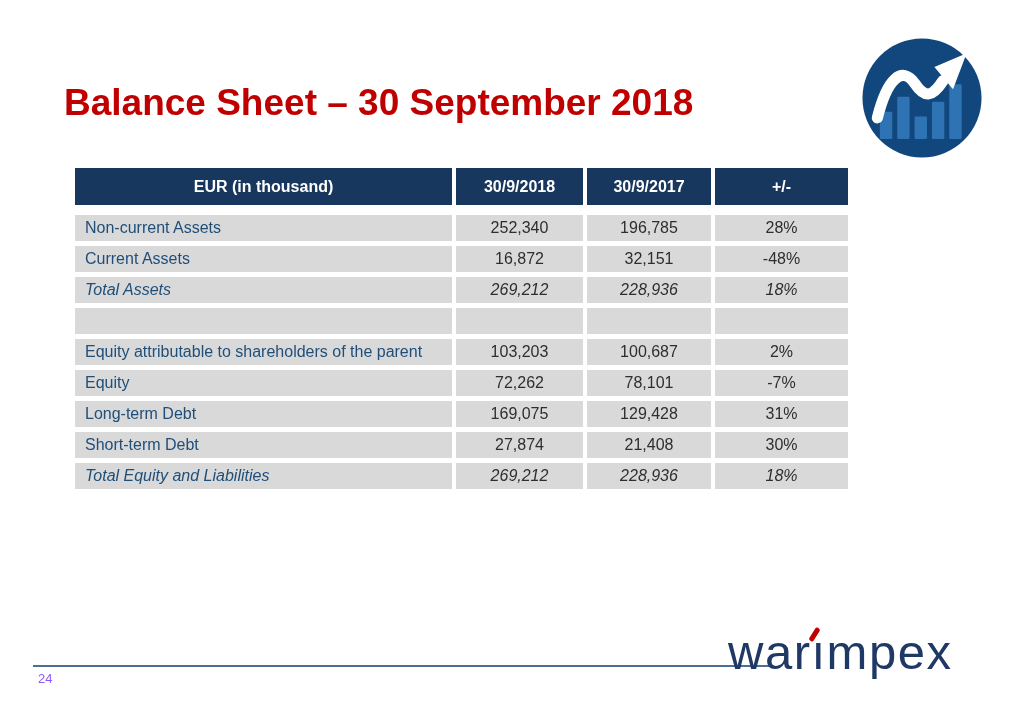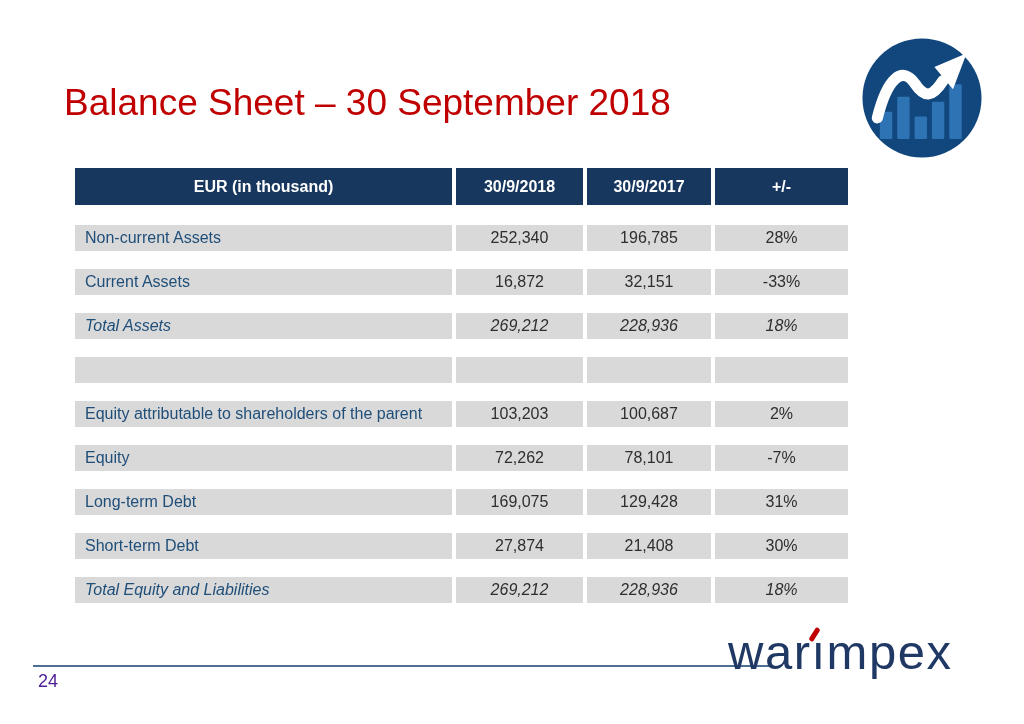--- a/index.html
+++ b/index.html
@@ -4,47 +4,47 @@
 <style>
   html,body{margin:0;padding:0;}
   body{
     width:1024px;height:724px;position:relative;background:#ffffff;
     font-family:"Liberation Sans", sans-serif;overflow:hidden;
   }
 
   
   .slide-title{
     position:absolute;left:64px;top:82px;
-    font-size:37px;font-weight:normal;color:#C00000;
+    font-size:37px;font-weight:bold;color:#C00000;
     letter-spacing:0px;white-space:nowrap;
   }
 
   
   .logo-badge{position:absolute;left:860px;top:36px;width:124px;height:124px;}
 
   
   .bs-table{position:absolute;left:75px;top:168px;width:773px;}
   .trow{
     display:grid;grid-template-columns:377px 127px 124px 133px;
     column-gap:4px;height:26px;
   }
   .trow.header{height:37px;}
   .cell{
     background:#D9D9D9;display:flex;align-items:center;justify-content:center;
     font-size:16px;color:#2e2e2e;overflow:hidden;white-space:nowrap;
   }
   .c-label{justify-content:flex-start;padding-left:10px;color:#1F4E79;}
   .header .cell{background:#17375E;color:#ffffff;font-weight:bold;}
   .header .c-label{justify-content:center;padding-left:0;}
-  .tbody{display:flex;flex-direction:column;gap:18px;margin-top:20px;}
+  .tbody{display:flex;flex-direction:column;gap:5px;margin-top:10px;}
   .trow.total .cell{font-style:italic;text-align:right;}
 
   
   .footer-line{position:absolute;left:33px;top:665px;width:737px;height:2px;background:#4d6f93;}
-  .page-number{position:absolute;left:38px;top:671px;font-size:18px;color:#4c1d95;}
+  .page-number{position:absolute;left:38px;top:671px;font-size:13px;color:#8b5cf6;}
 
   .brand{
     position:absolute;left:728px;top:626px;
     font-size:49px;color:#1F3864;letter-spacing:1.5px;line-height:1.1;
     white-space:nowrap;
   }
   .brand .i-wrap{position:relative;display:inline-block;}
   .brand .accent{
     position:absolute;left:1px;top:1px;width:5px;height:15px;
     background:#C00000;border-radius:2px;transform:rotate(32deg);
@@ -82,21 +82,21 @@
     <div class="cell c-label">Non-current Assets</div>
     <div class="cell c-2018">252,340</div>
     <div class="cell c-2017">196,785</div>
     <div class="cell c-chg">28%</div>
   </div>
 
   <div class="trow">
     <div class="cell c-label">Current Assets</div>
     <div class="cell c-2018">16,872</div>
     <div class="cell c-2017">32,151</div>
-    <div class="cell c-chg">-33%</div>
+    <div class="cell c-chg">-48%</div>
   </div>
 
   <div class="trow total">
     <div class="cell c-label">Total Assets</div>
     <div class="cell c-2018">269,212</div>
     <div class="cell c-2017">228,936</div>
     <div class="cell c-chg">18%</div>
   </div>
 
   <div class="trow empty">

